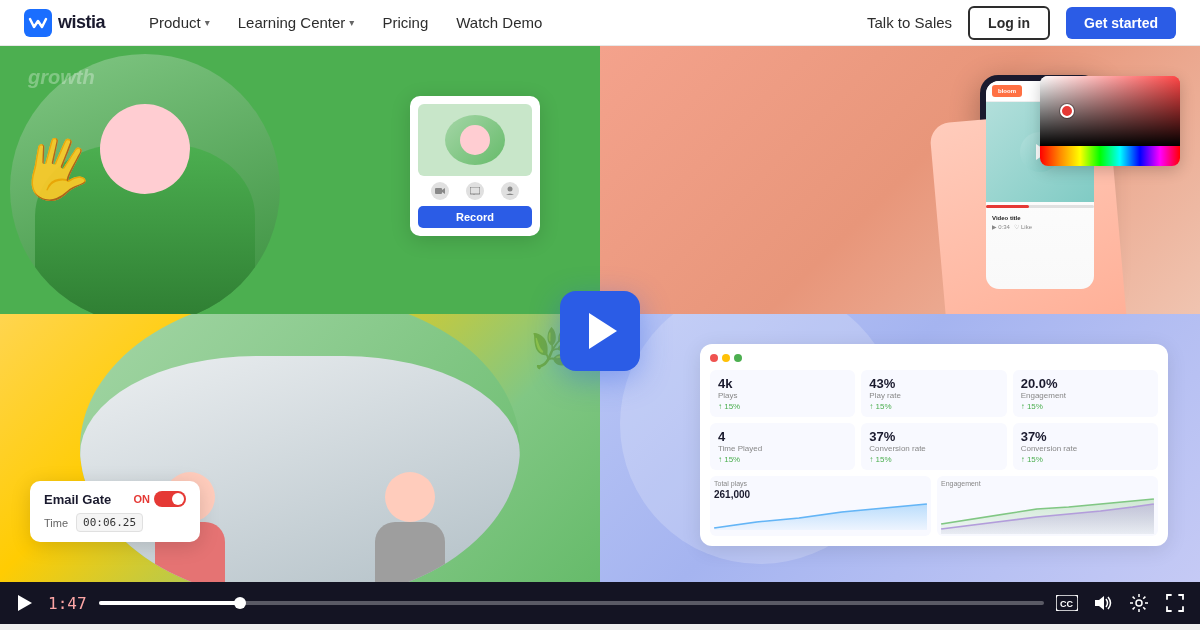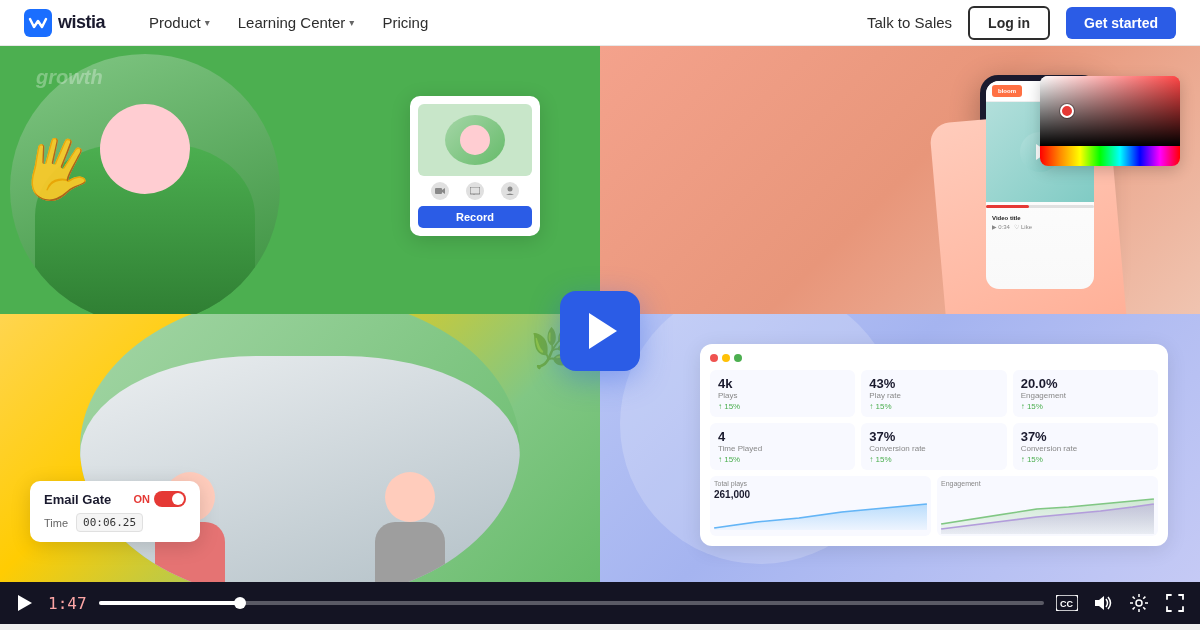--- a/index.html
+++ b/index.html
@@ -529,20 +529,23 @@
       <span>Product</span>
       <span class="nav-chevron">▾</span>
     </div>
     <div class="nav-item">
       <span>Learning Center</span>
       <span class="nav-chevron">▾</span>
     </div>
     <div class="nav-item">
       <span>Pricing</span>
     </div>
+    <div class="nav-item">
+      <span>Watch Demo</span>
+    </div>
   </div>
   <div class="navbar-actions">
     <span class="talk-to-sales">Talk to Sales</span>
     <button class="btn-login">Log in</button>
     <button class="btn-get-started">Get started</button>
   </div>
 </nav>
 
 <div class="video-container">
 
@@ -551,21 +554,21 @@
     <div class="q-top-left">
 
       <div style="position:absolute;bottom:-10px;left:10px;width:270px;height:270px;border-radius:50%;overflow:hidden;background:linear-gradient(160deg,#81C784,#388E3C);">
 
         <div style="position:absolute;bottom:0;left:50%;transform:translateX(-50%);width:220px;height:180px;background:linear-gradient(180deg,#4CAF50,#2E7D32);border-radius:40% 40% 0 0;"></div>
         <div style="position:absolute;bottom:130px;left:50%;transform:translateX(-50%);width:90px;height:90px;border-radius:50%;background:#FFCDD2;"></div>
 
         <div style="position:absolute;top:80px;left:10px;font-size:60px;transform:rotate(20deg);opacity:0.9;">🖐️</div>
       </div>
 
-      <div style="position:absolute;top:20px;left:36px;font-size:20px;font-weight:700;color:rgba(255,255,255,0.3);font-style:italic;">growth</div>
+      <div style="position:absolute;top:20px;left:28px;font-size:20px;font-weight:700;color:rgba(255,255,255,0.3);font-style:italic;">growth</div>
 
       <div class="record-widget">
         <div class="record-preview">
           <div style="width:60px;height:50px;border-radius:50%;background:linear-gradient(135deg,#A5D6A7,#66BB6A);display:flex;align-items:center;justify-content:center;">
             <div style="width:30px;height:30px;border-radius:50%;background:#FFCDD2;"></div>
           </div>
         </div>
         <div class="record-icons">
           <div class="record-icon-dot">
             <svg width="10" height="8" viewBox="0 0 10 8">

